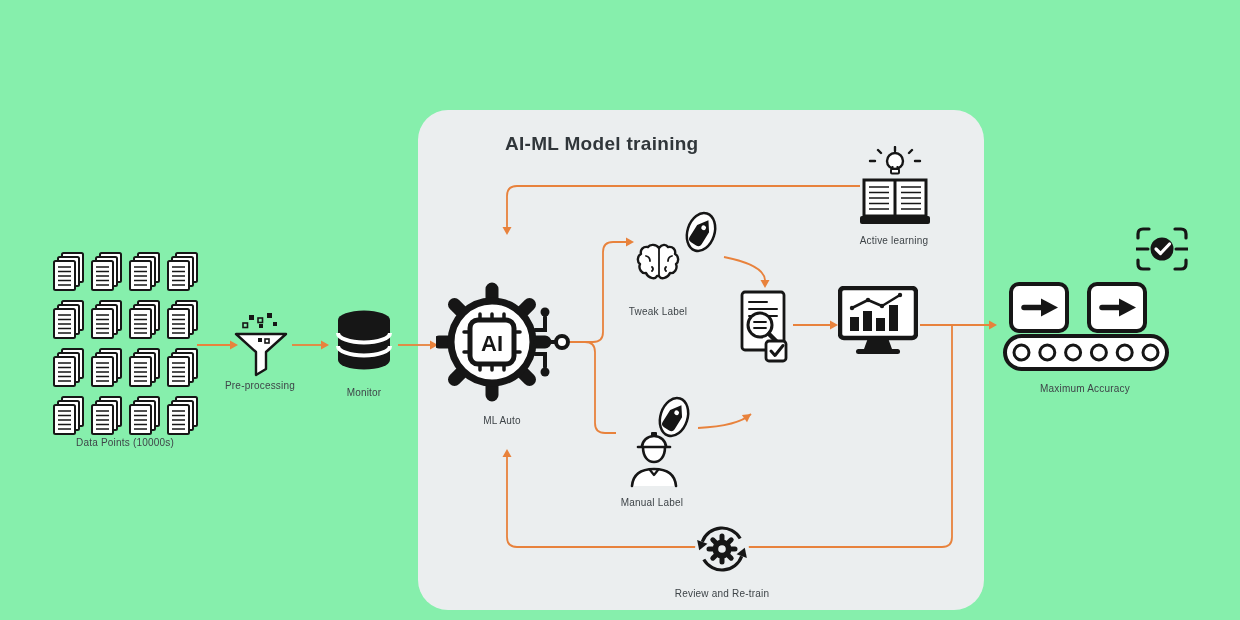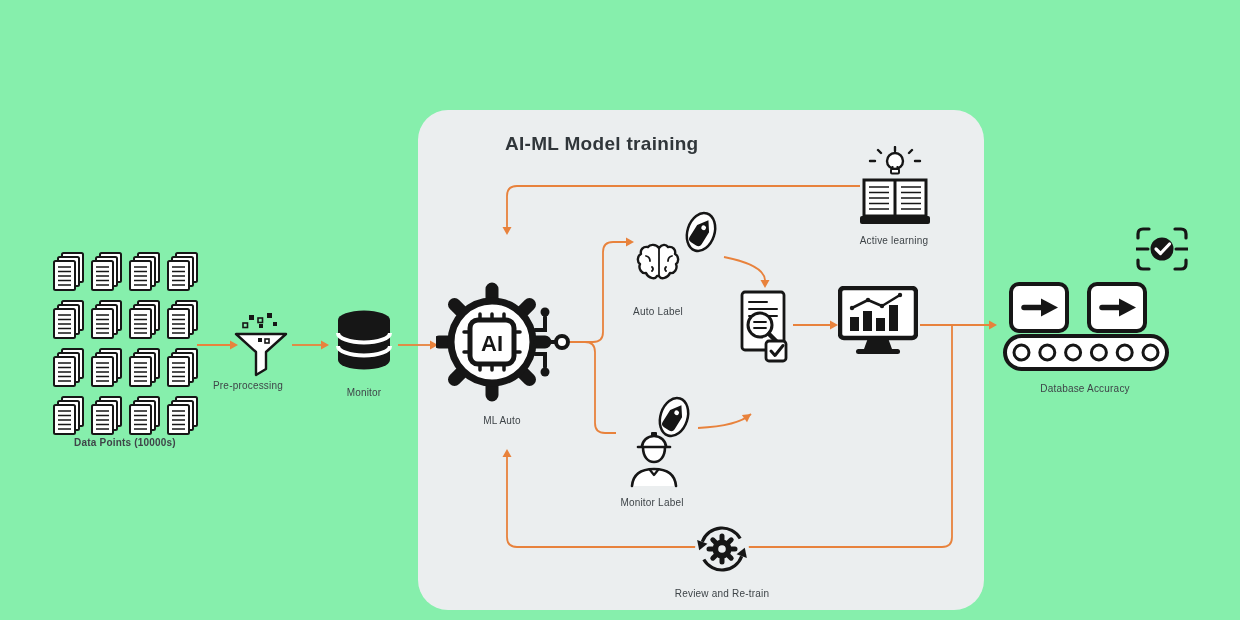--- a/index.html
+++ b/index.html
@@ -241,23 +241,23 @@
     <polygon points="0,-5.5 9,0 0,5.5" transform="translate(8.3,20.8) rotate(110)" fill="currentColor"></polygon>
     <path d="M9.8,38.5 A21,21 0 0 0 47.7,35.2" fill="none" stroke="currentColor" stroke-width="3.2"></path>
     <polygon points="0,-5.5 9,0 0,5.5" transform="translate(47.7,35.2) rotate(-70)" fill="currentColor"></polygon>
     <g stroke="currentColor" stroke-width="5" stroke-linecap="round">
       <path d="M35,28 H41 M32.9,23.1 L37.2,18.8 M28,21 V15 M23.1,23.1 L18.8,18.8 M21,28 H15 M23.1,32.9 L18.8,37.2 M28,35 V41 M32.9,32.9 L37.2,37.2"></path>
     </g>
     <circle cx="28" cy="28" r="9.5" fill="currentColor"></circle>
     <circle cx="28" cy="28" r="3.8" fill="var(--panel,#EBEEEF)"></circle>
   </svg>
 
-  <div class="lbl" style="left:125px; top:436px;font-weight:bold;">Data Points (10000s)</div>
-  <div class="lbl" style="left:248px; top:379px;">Pre-processing</div>
+  <div class="lbl" style="left:125px; top:436px;">Data Points (10000s)</div>
+  <div class="lbl" style="left:260px; top:379px;">Pre-processing</div>
   <div class="lbl" style="left:364px; top:386px;">Monitor</div>
   <div class="lbl" style="left:502px; top:414px;">ML Auto</div>
-  <div class="lbl" style="left:658px; top:305px;">Auto Label</div>
-  <div class="lbl" style="left:652px; top:496px;">Monitor Label</div>
+  <div class="lbl" style="left:658px; top:305px;">Tweak Label</div>
+  <div class="lbl" style="left:652px; top:496px;">Manual Label</div>
   <div class="lbl" style="left:894px; top:234px;">Active learning</div>
-  <div class="lbl" style="left:1085px; top:382px;">Database Accuracy</div>
+  <div class="lbl" style="left:1085px; top:382px;">Maximum Accuracy</div>
   <div class="lbl" style="left:722px; top:587px;text-align:right;">Review and Re-train</div>
 
 </div>
 
 </body></html>

